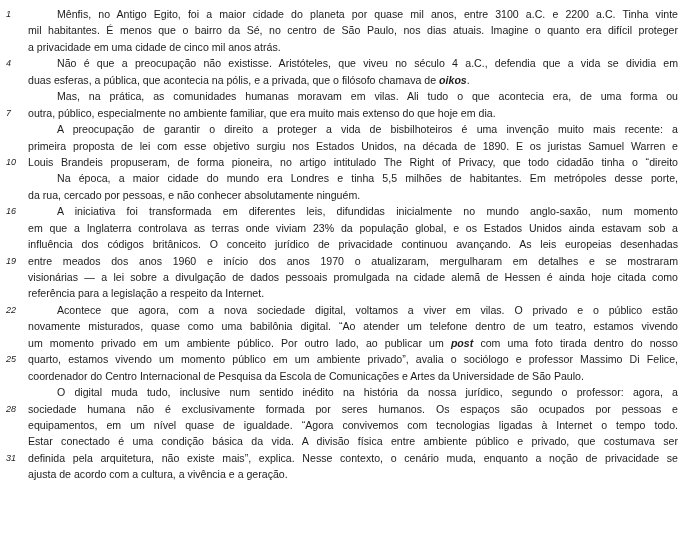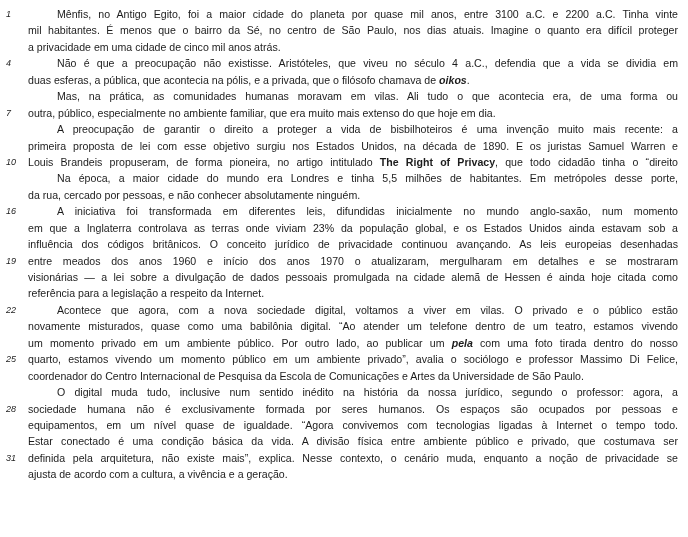--- a/index.html
+++ b/index.html
@@ -41,21 +41,21 @@
     left: -22px;
     top: 0;
     width: 20px;
     font-style: italic;
     font-size: 9px;
     color: #222222;
     text-align: left;
     text-indent: 0;
     line-height: 16.45px;
   }
-  .seg-b { font-weight: 700; }
+  .seg-b { font-weight: 400; }
   .seg-i { font-style: italic; font-weight: bold; }
 </style>
 </head>
 <body>
 
 <div class="doc">
   <div>
       <div class="line justify indent"><span class="ln">1</span><span>Mênfis, no Antigo Egito, foi a maior cidade do planeta por quase mil anos, entre 3100 a.C. e 2200 a.C. Tinha vinte</span></div>
       <div class="line justify"><span>mil habitantes. É menos que o bairro da Sé, no centro de São Paulo, nos dias atuais. Imagine o quanto era difícil proteger</span></div>
       <div class="line"><span>a privacidade em uma cidade de cinco mil anos atrás.</span></div>
@@ -69,21 +69,21 @@
       <div class="line justify indent"><span>Na época, a maior cidade do mundo era Londres e tinha 5,5 milhões de habitantes. Em metrópoles desse porte,</span></div>
       <div class="line"><span>da rua, cercado por pessoas, e não conhecer absolutamente ninguém.</span></div>
       <div class="line justify indent"><span class="ln">16</span><span>A iniciativa foi transformada em diferentes leis, difundidas inicialmente no mundo anglo-saxão, num momento</span></div>
       <div class="line justify"><span>em que a Inglaterra controlava as terras onde viviam 23% da população global, e os Estados Unidos ainda estavam sob a</span></div>
       <div class="line justify"><span>influência dos códigos britânicos. O conceito jurídico de privacidade continuou avançando. As leis europeias desenhadas</span></div>
       <div class="line justify"><span class="ln">19</span><span>entre meados dos anos 1960 e início dos anos 1970 o atualizaram, mergulharam em detalhes e se mostraram</span></div>
       <div class="line justify"><span>visionárias — a lei sobre a divulgação de dados pessoais promulgada na cidade alemã de Hessen é ainda hoje citada como</span></div>
       <div class="line"><span>referência para a legislação a respeito da Internet.</span></div>
       <div class="line justify indent"><span class="ln">22</span><span>Acontece que agora, com a nova sociedade digital, voltamos a viver em vilas. O privado e o público estão</span></div>
       <div class="line justify"><span>novamente misturados, quase como uma babilônia digital. “Ao atender um telefone dentro de um teatro, estamos vivendo</span></div>
-      <div class="line justify"><span>um momento privado em um ambiente público. Por outro lado, ao publicar um </span><span class="seg-i">pela</span><span> com uma foto tirada dentro do nosso</span></div>
+      <div class="line justify"><span>um momento privado em um ambiente público. Por outro lado, ao publicar um </span><span class="seg-i">post</span><span> com uma foto tirada dentro do nosso</span></div>
       <div class="line justify"><span class="ln">25</span><span>quarto, estamos vivendo um momento público em um ambiente privado”, avalia o sociólogo e professor Massimo Di Felice,</span></div>
       <div class="line"><span>coordenador do Centro Internacional de Pesquisa da Escola de Comunicações e Artes da Universidade de São Paulo.</span></div>
       <div class="line justify indent"><span>O digital muda tudo, inclusive num sentido inédito na história da nossa jurídico, segundo o professor: agora, a</span></div>
       <div class="line justify"><span class="ln">28</span><span>sociedade humana não é exclusivamente formada por seres humanos. Os espaços são ocupados por pessoas e</span></div>
       <div class="line justify"><span>equipamentos, em um nível quase de igualdade. “Agora convivemos com tecnologias ligadas à Internet o tempo todo.</span></div>
       <div class="line justify"><span>Estar conectado é uma condição básica da vida. A divisão física entre ambiente público e privado, que costumava ser</span></div>
       <div class="line justify"><span class="ln">31</span><span>definida pela arquitetura, não existe mais”, explica. Nesse contexto, o cenário muda, enquanto a noção de privacidade se</span></div>
       <div class="line"><span>ajusta de acordo com a cultura, a vivência e a geração.</span></div>
     </div>
 </div>

